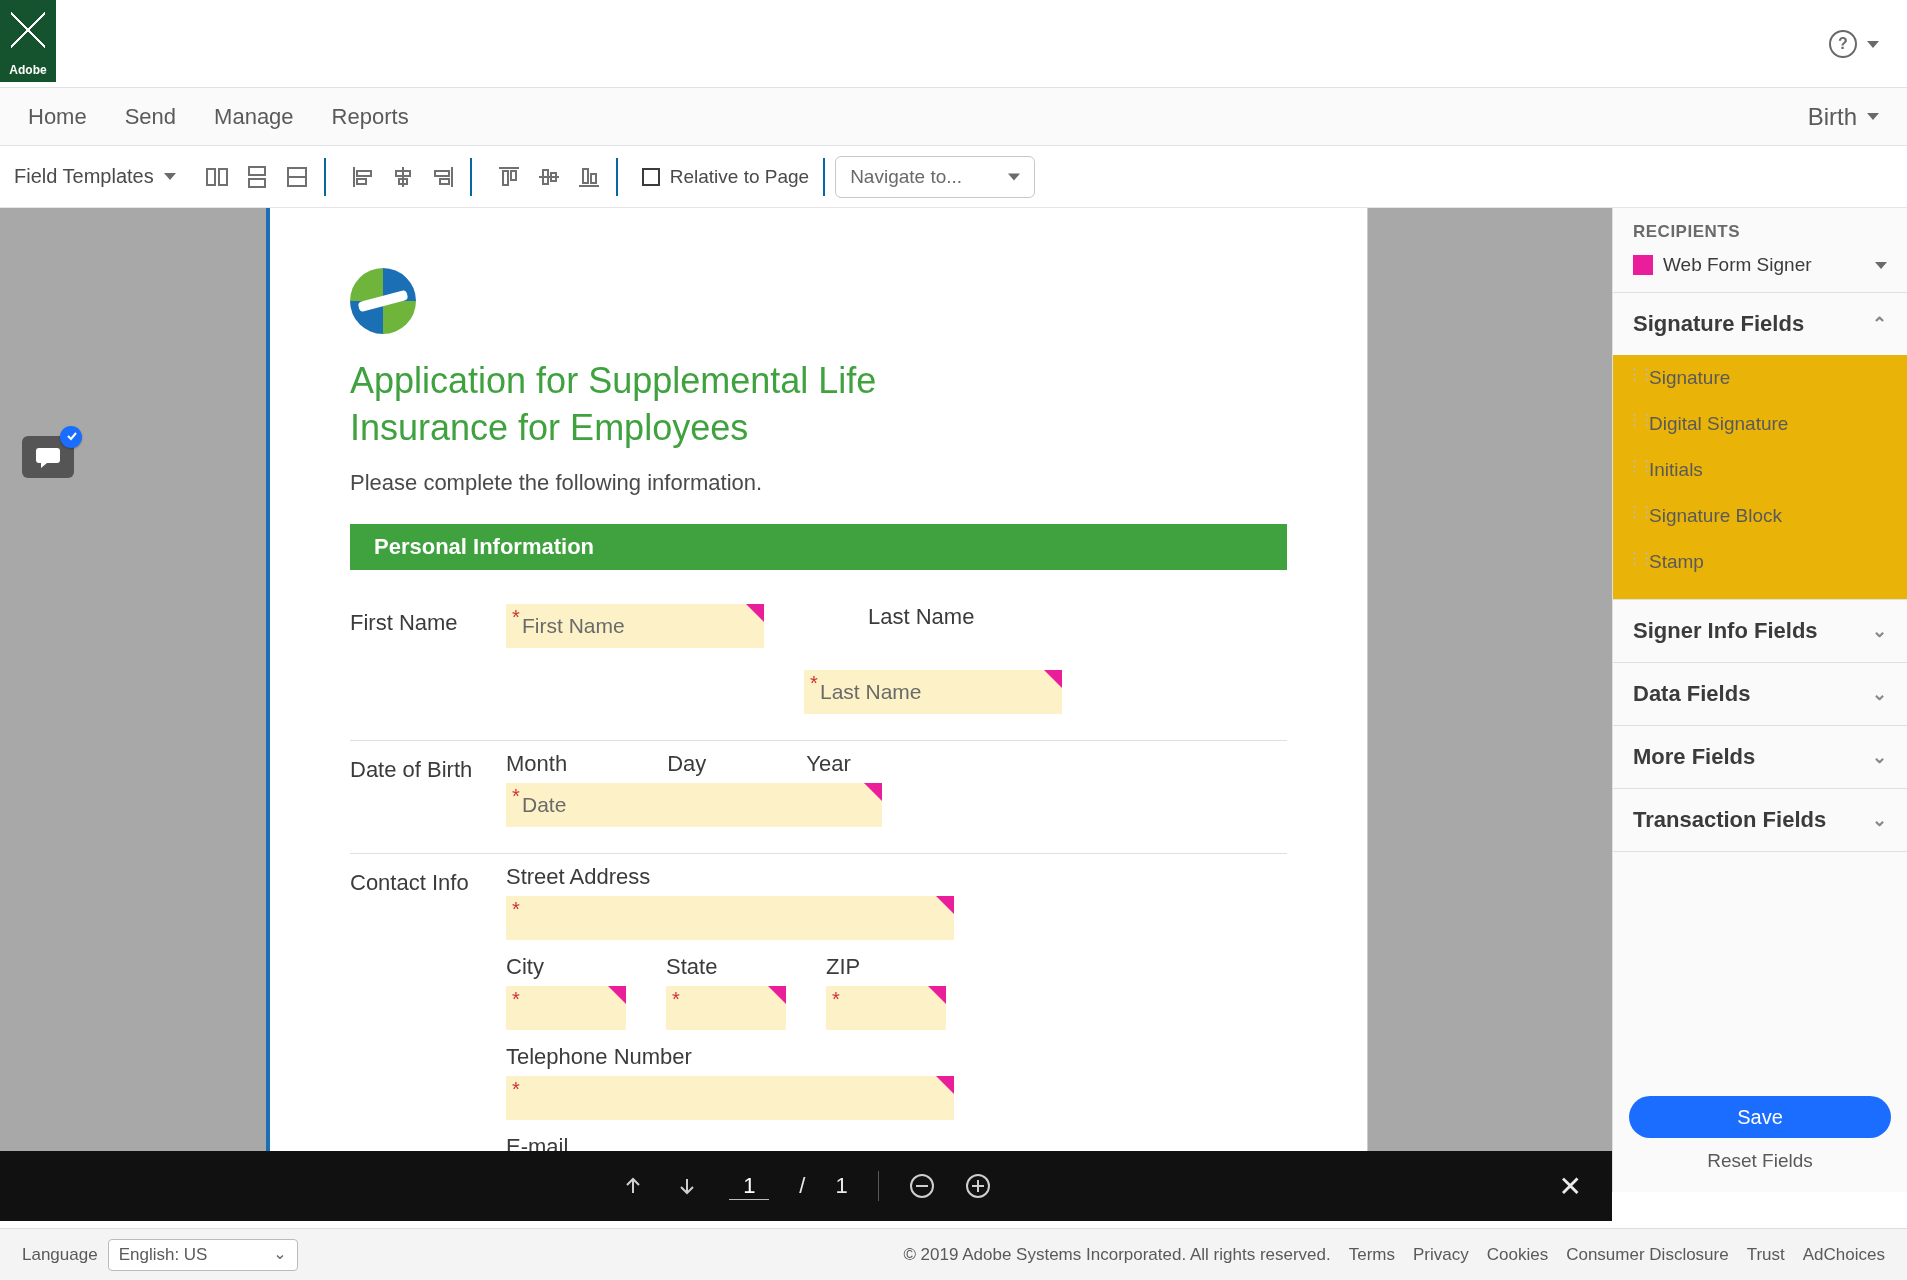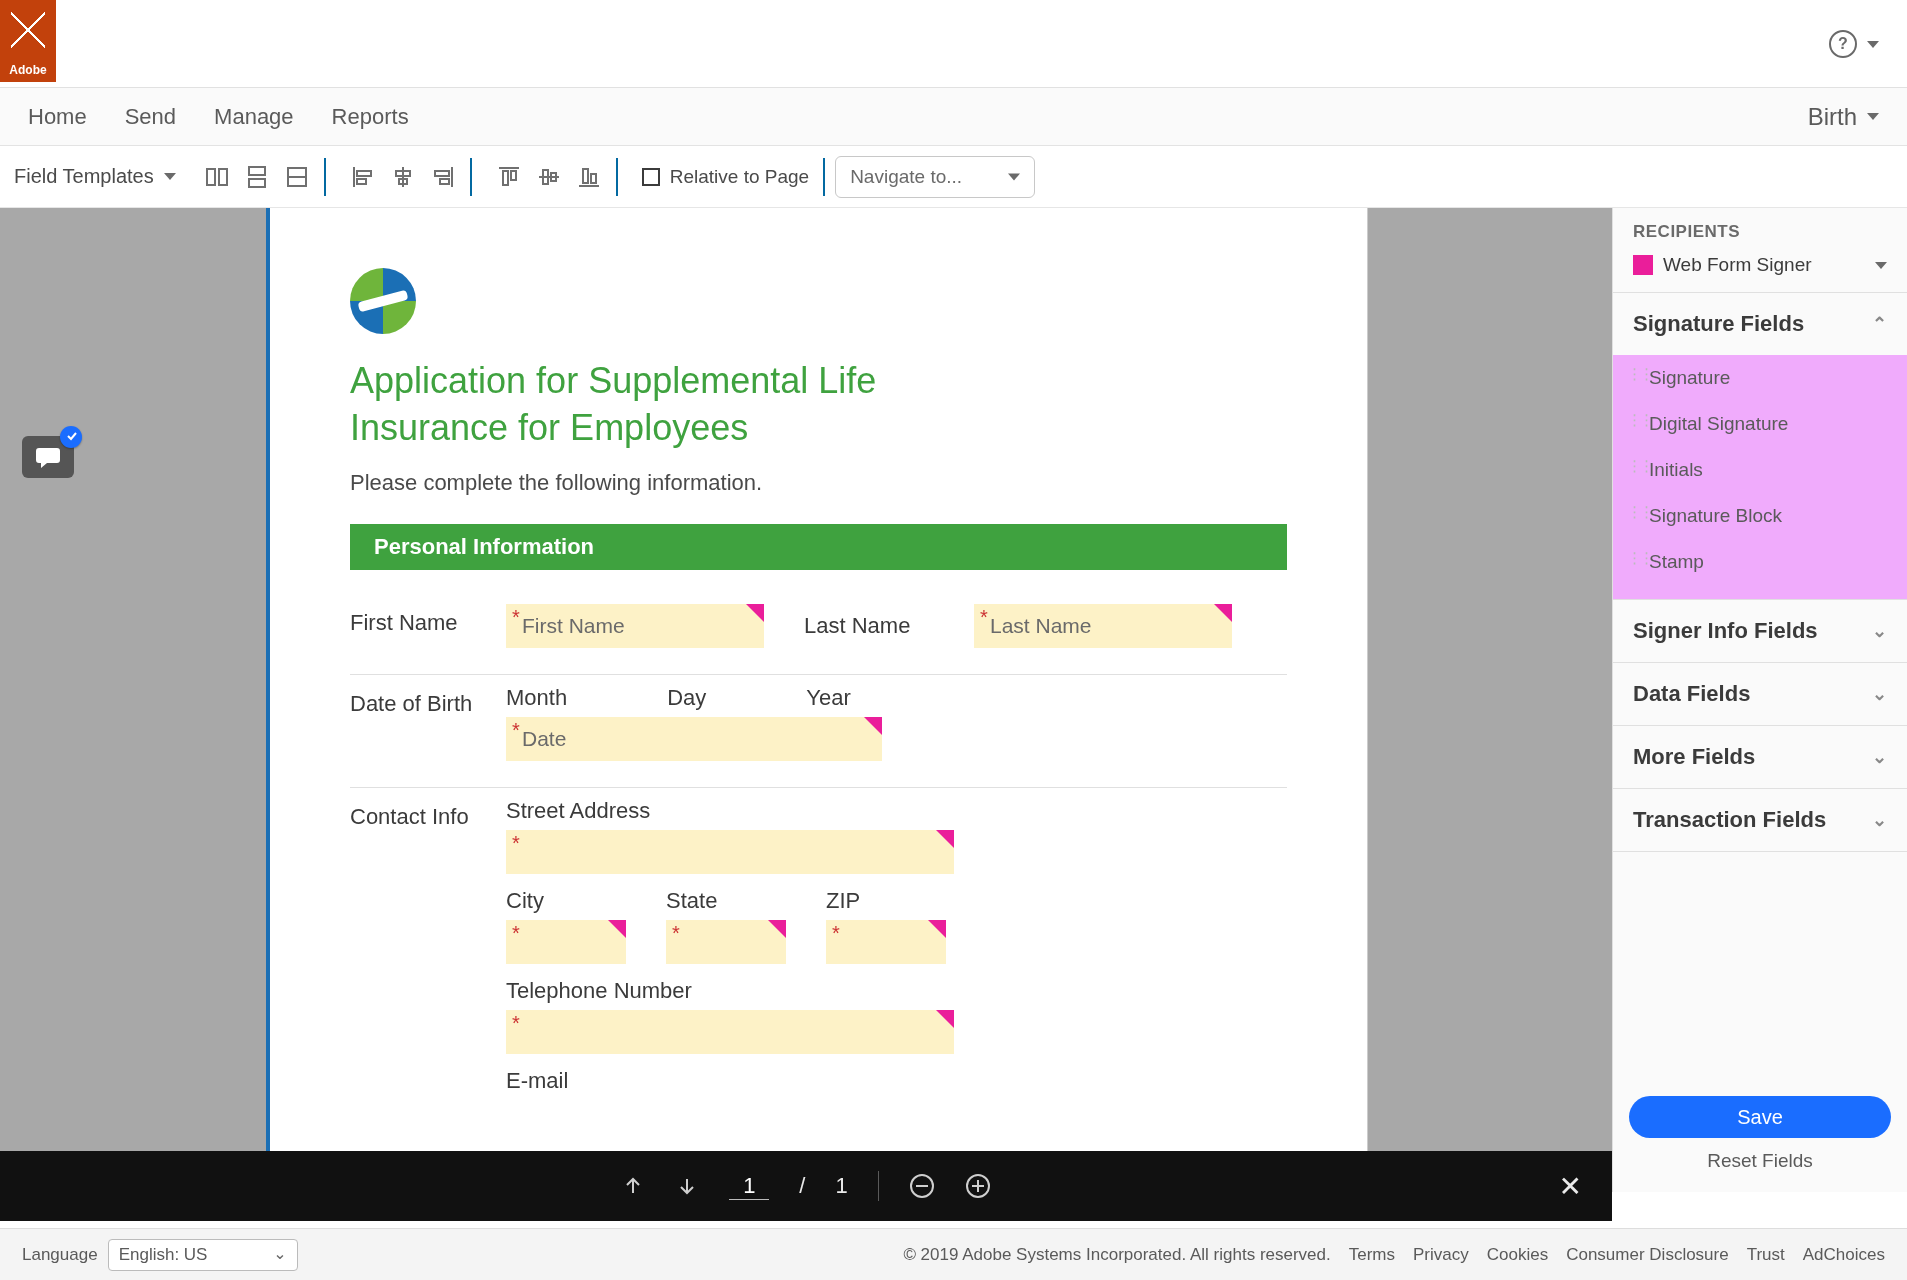--- a/index.html
+++ b/index.html
@@ -1,20 +1,20 @@
 <!DOCTYPE html>
 <html><head>
 <meta charset="utf-8">
 <style>
   * { box-sizing: border-box; margin: 0; padding: 0; }
   body { font-family: -apple-system, "Segoe UI", Helvetica, Arial, sans-serif; font-size: 14px; color: #3b3b3b; background: #fff; width: 1907px; height: 1280px; overflow: hidden; position: relative; }
   
   
   .top-header { height: 88px; display: flex; align-items: flex-start; border-bottom: 1px solid #e1e1e1; background: #fff; }
-  .adobe-logo { width: 56px; height: 82px; background: #c2410c; color: #fff; display: flex; align-items: flex-end; justify-content: center; font-size: 12px; font-weight: 600; padding-bottom: 5px; position: relative; }
+  .adobe-logo { width: 56px; height: 82px; background: #14532d; color: #fff; display: flex; align-items: flex-end; justify-content: center; font-size: 12px; font-weight: 600; padding-bottom: 5px; position: relative; }
   .adobe-logo::before { content: ""; position: absolute; top: 10px; left: 50%; transform: translateX(-50%); width: 34px; height: 40px; background: linear-gradient(135deg, transparent 48%, #fff 48%, #fff 52%, transparent 52%), linear-gradient(45deg, transparent 48%, #fff 48%, #fff 52%, transparent 52%); }
   .help-area { margin-left: auto; display: flex; align-items: center; padding: 30px 28px 0 0; gap: 10px; }
   .help-icon { width: 28px; height: 28px; border: 2px solid #6a6a6a; border-radius: 50%; display: flex; align-items: center; justify-content: center; font-size: 16px; font-weight: 700; color: #6a6a6a; }
   .caret-down { width: 0; height: 0; border-left: 6px solid transparent; border-right: 6px solid transparent; border-top: 7px solid #6a6a6a; }
 
   
   .main-nav { height: 58px; background: #fafafa; border-bottom: 1px solid #e3e3e3; display: flex; align-items: center; padding: 0 28px; gap: 38px; font-size: 22px; color: #5a5a5a; }
   .main-nav .nav-item { cursor: pointer; }
   .user-drop { margin-left: auto; display: flex; align-items: center; gap: 10px; font-size: 24px; color: #5a5a5a; }
 
@@ -64,21 +64,21 @@
   
   .right-panel { width: 295px; background: #fafafa; border-left: 1px solid #e0e0e0; display: flex; flex-direction: column; font-size: 19px; }
   .recipients-hdr { padding: 14px 20px 6px 20px; font-size: 17px; font-weight: 700; letter-spacing: .5px; color: #6a6a6a; }
   .recipient-row { display: flex; align-items: center; padding: 6px 20px 16px 20px; border-bottom: 1px solid #e0e0e0; gap: 10px; cursor: pointer; }
   .recipient-color { width: 20px; height: 20px; background: #ea1e9a; }
   .recipient-row .caret-down { margin-left: auto; }
   .panel-section { border-bottom: 1px solid #e0e0e0; }
   .section-header { display: flex; align-items: center; padding: 18px 20px; font-size: 22px; font-weight: 600; color: #3b3b3b; cursor: pointer; }
   .section-header .chev { margin-left: auto; color: #888; font-size: 18px; transform: rotate(0deg); }
   .section-header.collapsed .chev { transform: rotate(0deg); }
-  .section-body { padding: 0 0 14px 0; background: #f0abfc; }
+  .section-body { padding: 0 0 14px 0; background: #eab308; }
   .sig-item { padding: 12px 20px 12px 36px; font-size: 19px; color: #5a5a5a; cursor: grab; position: relative; }
   .sig-item::before { content: "⋮⋮"; position: absolute; left: 14px; top: 10px; color: #bbb; font-size: 15px; letter-spacing: -3px; }
   .panel-actions { margin-top: auto; padding: 14px 16px 20px 16px; text-align: center; }
   .save-btn { width: 100%; background: #1a6dff; color: #fff; border: none; border-radius: 22px; height: 42px; font-size: 20px; font-weight: 500; cursor: pointer; }
   .reset-link { display: inline-block; margin-top: 12px; font-size: 19px; color: #5a5a5a; cursor: pointer; }
 
   
   .bottom-bar { position: absolute; left: 0; right: 295px; bottom: 59px; height: 70px; background: #111; color: #eaeaea; display: flex; align-items: center; justify-content: center; gap: 30px; font-size: 22px; }
   .bb-icon { cursor: pointer; display: inline-flex; }
   .bb-icon svg { stroke: #cfcfcf; }
@@ -225,21 +225,21 @@
       <div class="section-bar">Personal Information</div>
 
       <div class="form-row">
         <div class="label-col">First Name</div>
         <div class="fields-col" style="gap:18px 40px;">
           <div class="field mid">
             <span class="req">*</span>
             <span>First Name</span>
             <span class="corner"></span>
           </div>
-          <div style="display:flex;align-items:center;gap:40px;">
+          <div style="display:flex;align-items:center;gap:40px;flex-direction:column;">
             <div style="width:130px;font-size:22px;font-weight:500">Last Name</div>
             <div class="field mid">
               <span class="req">*</span>
               <span>Last Name</span>
               <span class="corner"></span>
             </div>
           </div>
         </div>
       </div>
 

